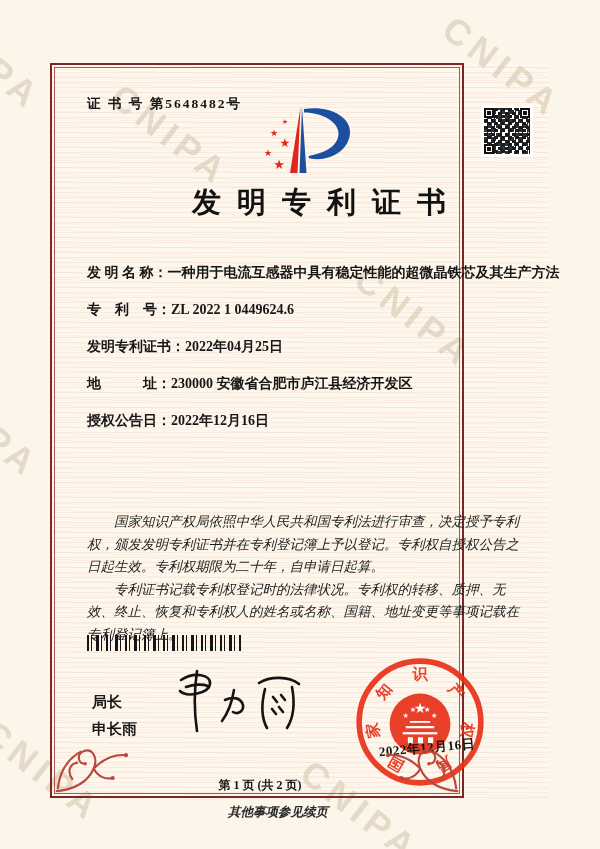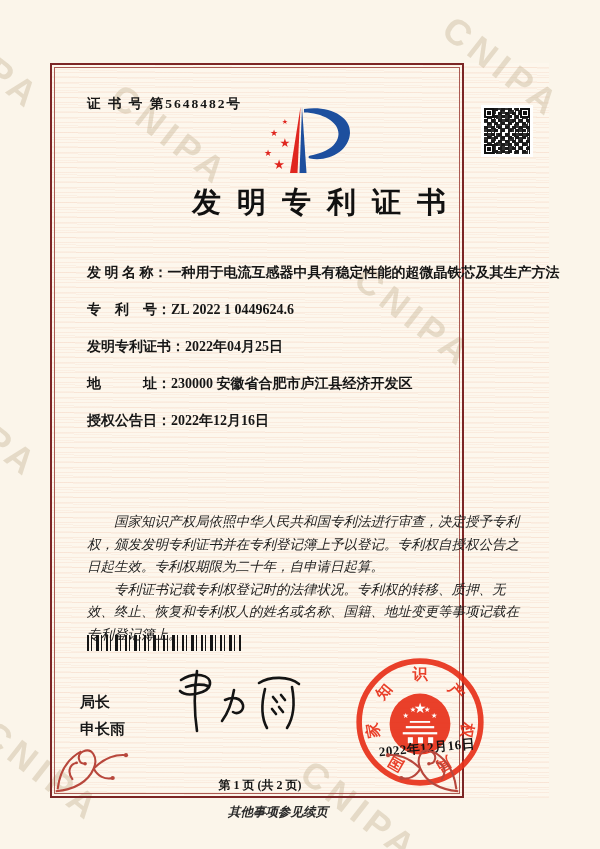--- a/index.html
+++ b/index.html
@@ -47,21 +47,21 @@
     font-style:italic;font-weight:500;color:#1d1d1d;margin-top:16px;}
   .paras p{margin:0;text-indent:2em;}
   .barcode{
     left:35px;top:570px;width:156px;height:16px;
     background:repeating-linear-gradient(90deg,
       #151515 0 2px, transparent 2px 4px,
       #151515 4px 5px, transparent 5px 9px,
       #151515 9px 12px, transparent 12px 14px,
       #151515 14px 15px, transparent 15px 19px);
   }
-  .officer{left:28px;top:628px;font-family:"Liberation Sans","DejaVu Sans",sans-serif;
+  .officer{left:40px;top:628px;font-family:"Liberation Sans","DejaVu Sans",sans-serif;
     font-weight:bold;font-size:15px;color:#1a1a1a;}
   .officer div{margin-bottom:8px;}
   .signature{left:115px;top:600px;}
   .seal{left:297px;top:586px;}
   .seal-date{
     left:300px;top:674px;width:150px;text-align:center;
     transform:rotate(-5deg);font-weight:bold;font-size:13px;letter-spacing:0.5px;color:#131313;
   }
   .page-no{left:0;top:712px;width:400px;text-align:center;font-size:12px;font-weight:600;margin-left:8px;}
   .flourish{position:absolute;z-index:3;}

